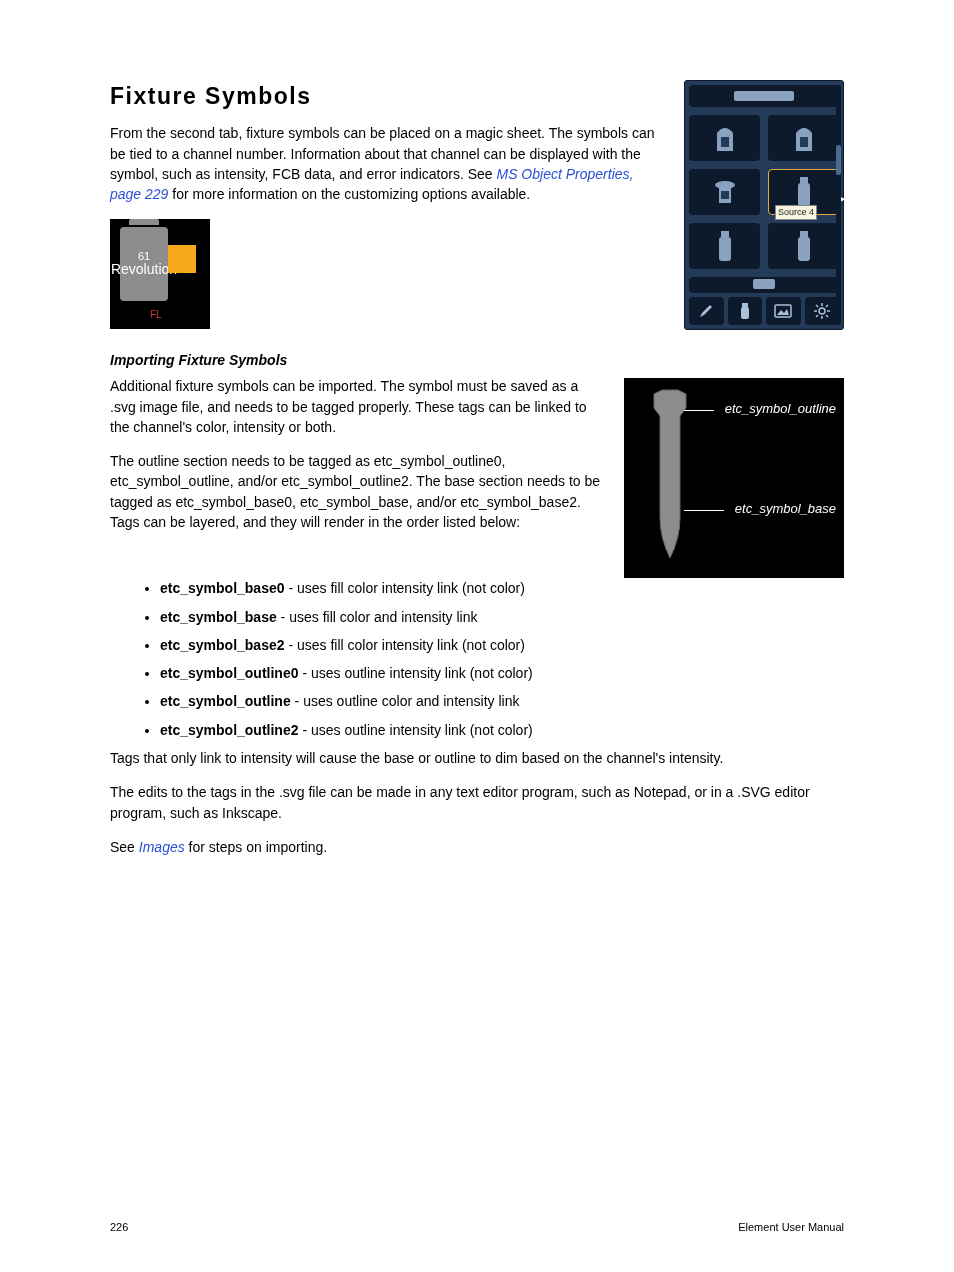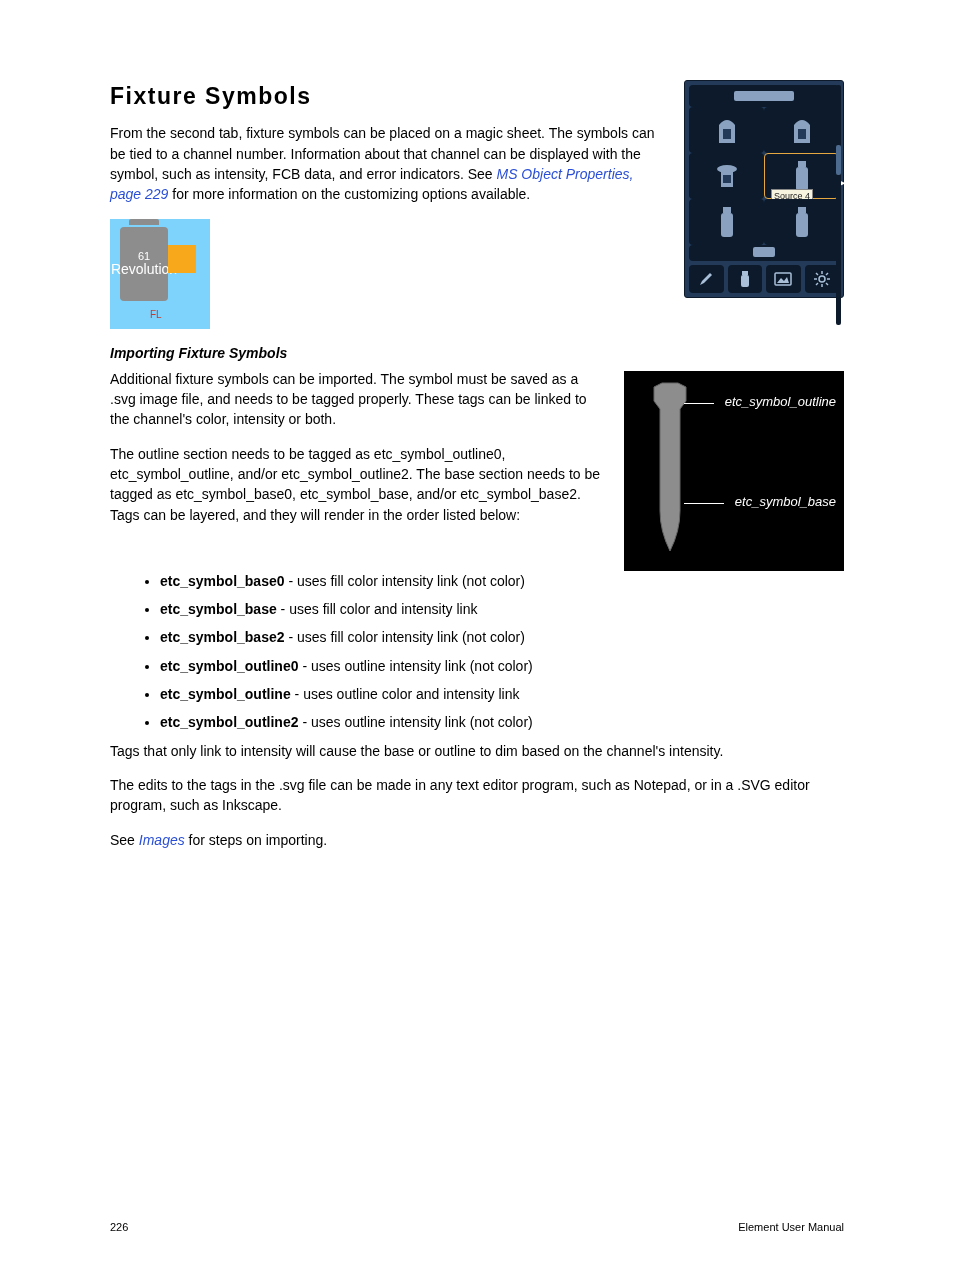--- a/index.html
+++ b/index.html
@@ -32,21 +32,21 @@
     width: 160px;
     background: #233b58;
     border: 1px solid #0c1a2c;
     border-radius: 3px;
     padding: 4px;
     margin-bottom: 20px;
   }
   .fixture-grid {
     display: grid;
     grid-template-columns: 1fr 1fr;
-    gap: 0;
+    gap: 8px;
     position: relative;
   }
   .fixture-cell {
     background: #0c1a2c;
     border-radius: 4px;
     display: flex;
     align-items: center;
     justify-content: center;
     height: 46px;
     position: relative;
@@ -110,21 +110,21 @@
   
   .fixture-example {
     display: flex;
     gap: 20px;
     align-items: flex-start;
     margin-bottom: 14px;
   }
   .fixture-box {
     width: 100px;
     height: 110px;
-    background: #7dd3fc;
+    background: #000000;
     position: relative;
     flex-shrink: 0;
   }
   .fixture-body {
     position: absolute;
     top: 8px;
     left: 10px;
     width: 48px;
     height: 74px;
     background: #8d8d8d;

